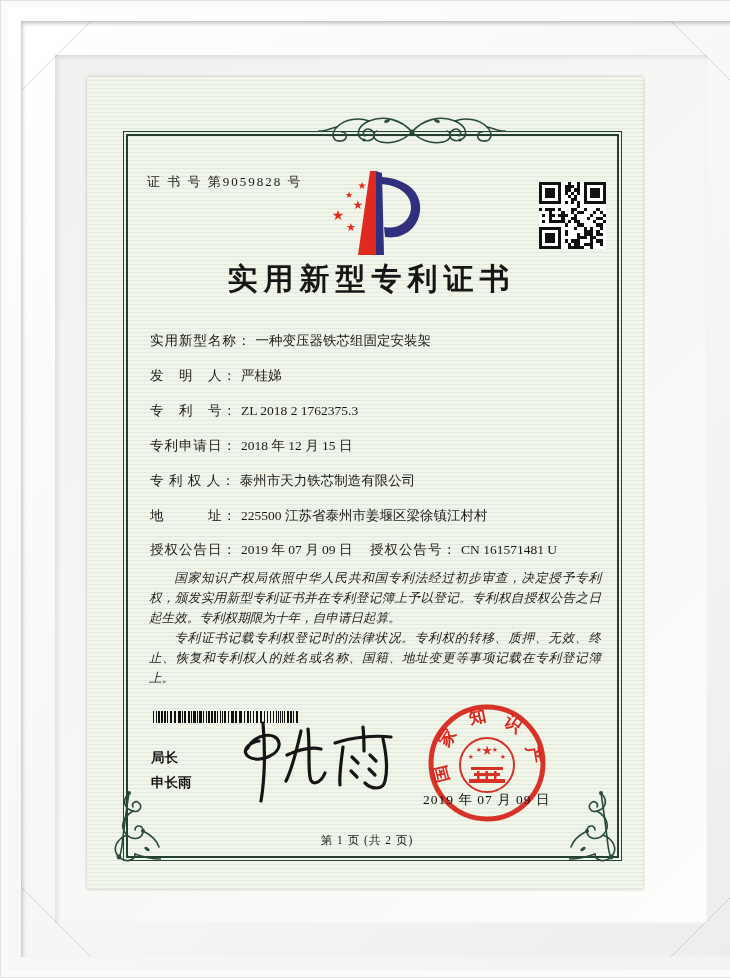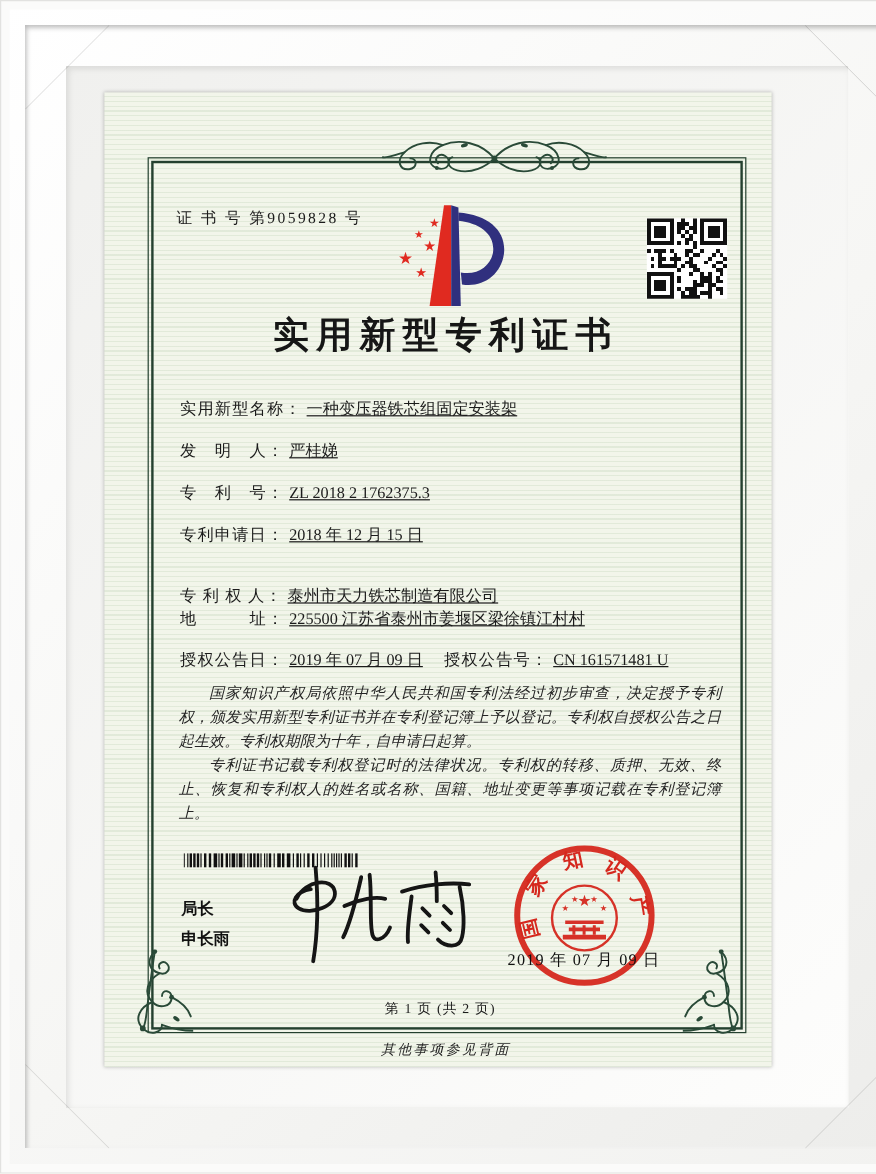--- a/index.html
+++ b/index.html
@@ -31,22 +31,22 @@
 
   .cert-no{position:absolute;left:60px;top:96px;font-size:13px;letter-spacing:2px;}
   .logo{position:absolute;left:237px;top:88px;width:102px;height:98px;}
   .qr{position:absolute;left:452px;top:105px;width:67px;height:67px;background:#fff;}
 
   .title{position:absolute;left:36px;top:182px;width:497px;text-align:center;
          font-size:30px;font-weight:bold;letter-spacing:6px;color:#161616;}
 
   .row{position:absolute;left:63px;font-size:13.5px;white-space:nowrap;}
   .row .lab{letter-spacing:1px;}
-  .row .val{margin-left:4px;text-decoration:underline;}
-  .r0{top:255px;} .r1{top:290px;} .r2{top:325px;} .r3{top:360px;} .r4{top:411px;} .r5{top:430px;} .r6{top:464px;}
+  .row .val{margin-left:4px;}
+  .r0{top:255px;} .r1{top:290px;} .r2{top:325px;} .r3{top:360px;} .r4{top:395px;} .r5{top:430px;} .r6{top:464px;}
   .grant-no{position:absolute;left:220px;}
 
   .paras{position:absolute;left:62px;top:491px;width:452px;font-size:12.6px;line-height:20px;
          font-style:italic;color:#242424;text-align:justify;}
   .paras p{margin:0;text-indent:2em;}
 
   .barcode{position:absolute;left:66px;top:634px;width:148px;height:12px;}
   .director{position:absolute;left:64px;top:668px;font-family:"Liberation Sans","DejaVu Sans",sans-serif;
             font-size:13.5px;font-weight:600;line-height:25px;color:#111;}
   .signature{position:absolute;left:136px;top:640px;width:175px;height:92px;}
@@ -399,15 +399,14 @@
         <path d="M53,76 h26 v3 h-26 z"></path>
         <path d="M48,82 h36 v4 h-36 z"></path>
         <rect x="56" y="74" width="2.5" height="8"></rect>
         <rect x="64.5" y="74" width="2.5" height="8"></rect>
         <rect x="73" y="74" width="2.5" height="8"></rect>
       </g>
     </svg>
     <div class="seal-date">2019 年 07 月 09 日</div>
 
     <div class="page-num">第 1 页 (共 2 页)</div>
-    <div class="back-note">其他事项参见背面</div>
   </div>
 </div>
 
 </body></html>

